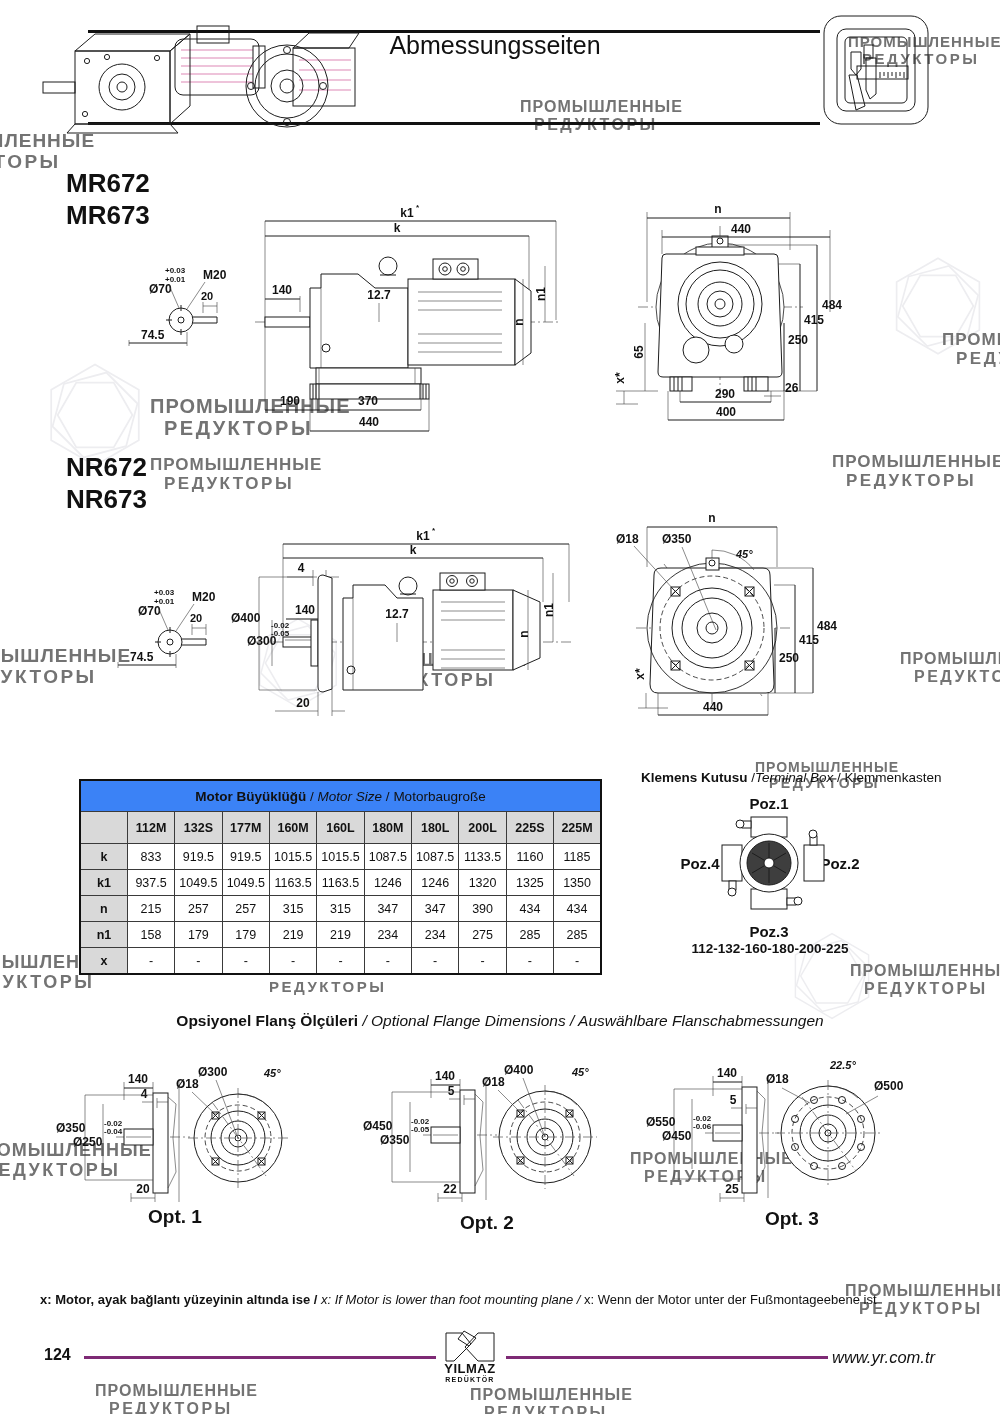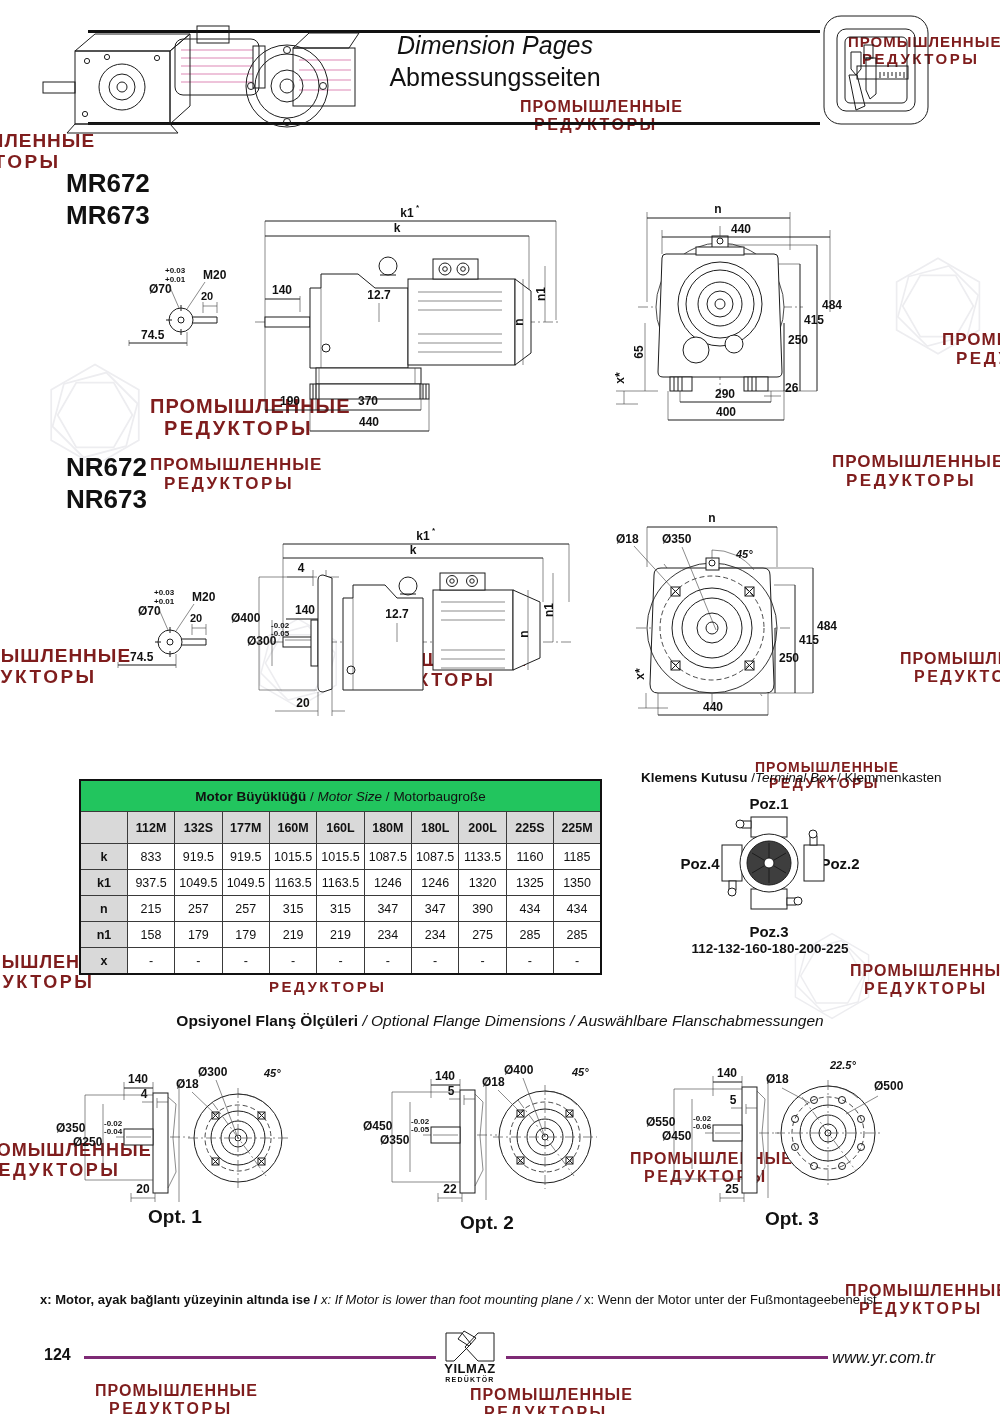--- a/index.html
+++ b/index.html
@@ -1,19 +1,19 @@
 <!DOCTYPE html>
 <html><head>
 <meta charset="utf-8">
 <style>
   html,body{margin:0;padding:0;background:#888;}
   .page{position:relative;width:1000px;height:1414px;margin:0 auto;background:#fff;
         font-family:"Liberation Sans",sans-serif;color:#111;overflow:hidden;}
   
-  .wm{position:absolute;z-index:0;font-weight:bold;color:#7f1d1d;white-space:nowrap;line-height:1.12;letter-spacing:1px;}
+  .wm{position:absolute;z-index:0;font-weight:bold;color:#737373;white-space:nowrap;line-height:1.12;letter-spacing:1px;}
   .wm span{display:block;}
   .wm .l2{margin-left:14px;letter-spacing:2.5px;}
   .hexsvg{position:absolute;z-index:0;}
   
   .rule{position:absolute;background:#111;z-index:1;}
   .hdr-title{position:absolute;left:330px;top:28px;width:330px;text-align:center;z-index:2;}
   .hdr-title .t1{font-size:27px;font-weight:bold;}
   .hdr-title .t2{font-size:25px;font-style:italic;margin-top:3px;}
   .hdr-title .t3{font-size:25px;margin-top:3px;}
   .note{position:absolute;left:44px;top:134px;font-size:13.5px;z-index:2;white-space:nowrap;}
@@ -31,21 +31,21 @@
   svg.draw .dk{fill:#3e3e3e;stroke:#1d1d1d;}
   svg.draw text{fill:#111;font:bold 12px "Liberation Sans",sans-serif;stroke:none;}
   svg.draw text.sm{font-size:8px;font-weight:bold;}
   svg.draw text.md{font-size:11px;}
   svg.draw text.it{font-style:italic;font-size:11px;}
   svg.draw text.mid{text-anchor:middle;}
   
   #motor-table{position:absolute;left:79px;top:779px;width:523px;z-index:2;border-collapse:collapse;table-layout:fixed;
                font-size:12.5px;border:2px solid #111;}
   #motor-table th,#motor-table td{border:1px solid #3a3a3a;text-align:center;padding:0;overflow:hidden;}
-  #motor-table .title{height:30px;background:#22c55e;font-weight:normal;font-size:13.5px;}
+  #motor-table .title{height:30px;background:#3b82f6;font-weight:normal;font-size:13.5px;}
   #motor-table .title .b{font-weight:bold;}
   #motor-table .colh{height:31px;background:#d9d9d9;font-weight:bold;}
   #motor-table .lbl{width:46px;background:#d9d9d9;font-weight:bold;}
   #motor-table td{height:25px;background:#fff;font-weight:normal;}
   
   .tb-title{position:absolute;left:641px;top:770px;font-size:13.5px;z-index:2;white-space:nowrap;}
   .tb-sizes{position:absolute;left:650px;top:941px;width:240px;text-align:center;font-size:13.5px;font-weight:bold;z-index:2;}
   
   .flange-title{position:absolute;left:100px;top:1012px;width:800px;text-align:center;font-size:15.5px;z-index:2;white-space:nowrap;}
   .opt-label{position:absolute;font-size:19px;font-weight:bold;z-index:2;}
@@ -198,21 +198,20 @@
     <circle cx="262" cy="80" r="32" fill="none" stroke="#6e5b44"></circle>
     <circle cx="262" cy="80" r="16" fill="#d9c6ae" stroke="#6e5b44"></circle>
     <circle cx="262" cy="80" r="7" fill="#9e9e9e" stroke="#5a5a5a"></circle>
     <circle cx="262" cy="44" r="3.5" fill="#a08a6d" stroke="none"></circle>
     <circle cx="262" cy="116" r="3.5" fill="#a08a6d" stroke="none"></circle>
     <circle cx="226" cy="80" r="3.5" fill="#a08a6d" stroke="none"></circle>
     <circle cx="298" cy="80" r="3.5" fill="#a08a6d" stroke="none"></circle>
   </svg>
 
   <div class="hdr-title">
-    <div class="t2">Dimension Pages</div>
     <div class="t3">Abmessungsseiten</div>
   </div>
 
   <svg class="draw" style="left:820px;top:12px" width="112" height="116" viewBox="0 0 112 116">
     <rect x="4" y="4" width="104" height="108" rx="17" fill="#fff" stroke="#8b2364" stroke-width="7"></rect>
     <rect x="17" y="17" width="78" height="82" rx="9" fill="#7d7d7d" stroke="none"></rect>
     <rect x="25" y="25" width="62" height="66" rx="5" fill="#fff" stroke="none"></rect>
     <g fill="#dfa8d0" stroke="#3a2233" stroke-width="1.4">
       <rect x="44" y="33" width="9" height="13"></rect>
       <polygon points="31,40 41,40 41,57 36,63 31,57"></polygon>

